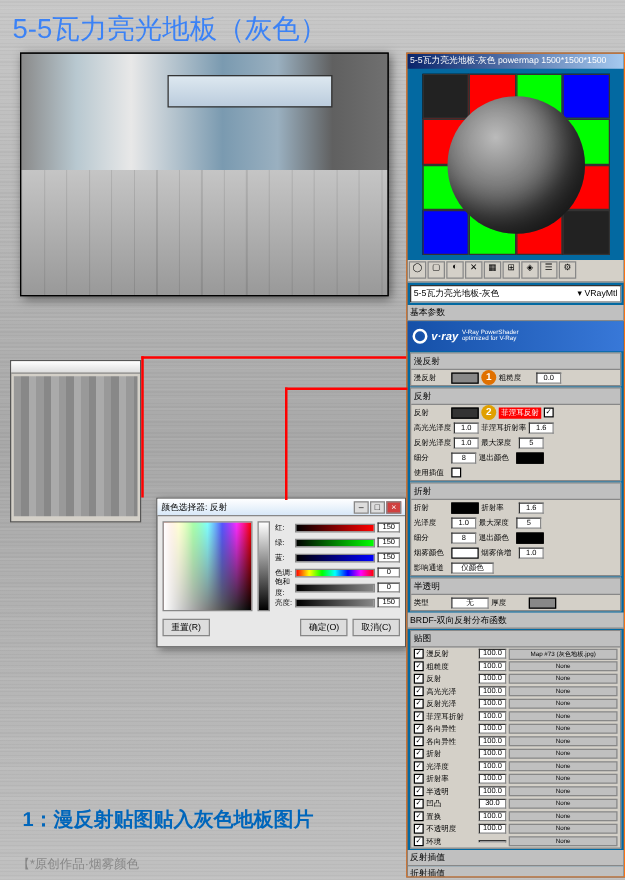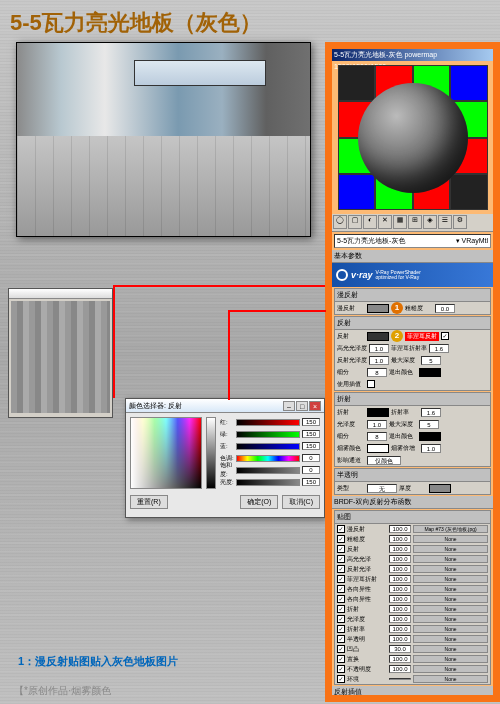--- a/index.html
+++ b/index.html
@@ -1,23 +1,23 @@
 <!DOCTYPE html>
 <html><head>
 <meta charset="utf-8">
 <style>
 *{margin:0;padding:0;box-sizing:border-box;font-family:"Microsoft YaHei",sans-serif}
 body{width:500px;height:704px;background:linear-gradient(180deg,#c8c8c8 0%,#a8a8a8 50%,#c0c0c0 100%);position:relative;overflow:hidden}
 body::before{content:"";position:absolute;inset:0;background:repeating-linear-gradient(0deg,rgba(0,0,0,.03) 0,rgba(0,0,0,.03) 1px,transparent 1px,transparent 3px),repeating-linear-gradient(0deg,rgba(255,255,255,.05) 0,rgba(255,255,255,.05) 2px,transparent 2px,transparent 8px);pointer-events:none}
-.title{position:absolute;top:8px;left:10px;font-size:22px;font-weight:bold;color:#a16207;z-index:10}
+.title{position:absolute;top:8px;left:10px;font-size:22px;font-weight:normal;color:#3b82f6;z-index:10}
 .render{position:absolute;top:42px;left:16px;width:295px;height:195px;background:#222;border:1px solid #000;box-shadow:2px 2px 8px rgba(0,0,0,.5);overflow:hidden}
 .render-floor{position:absolute;bottom:0;left:0;right:0;height:52%;background:linear-gradient(180deg,#aaa 0%,#bbb 40%,#888 100%);background-image:repeating-linear-gradient(90deg,rgba(0,0,0,.1) 0,rgba(0,0,0,.1) 1px,transparent 1px,transparent 18px),linear-gradient(180deg,#c5c5c5 0%,#999 100%)}
 .render-wall{position:absolute;top:0;left:0;right:0;height:48%;background:linear-gradient(90deg,#8a8a8a 0%,#b8c8d0 15%,#e8e8e8 30%,#7a9ab0 55%,#9ab0c0 70%,#606060 85%,#707070 100%)}
 .render-window{position:absolute;top:18%;left:40%;width:45%;height:28%;background:linear-gradient(180deg,#dde8f0,#bcd);border:1px solid #333}
-.matpanel{position:absolute;top:42px;right:0;width:175px;height:660px;background:#fdba74;border:7px solid #f97316;font-size:8px;overflow:hidden}
+.matpanel{position:absolute;top:42px;right:0;width:175px;height:660px;background:#0369a1;border:1px solid #f97316;font-size:8px;overflow:hidden}
 .matpanel-title{height:12px;background:linear-gradient(90deg,#0a246a,#a6caf0);color:#fff;font-size:7px;padding:0 2px;line-height:12px}
 .matpreview{width:150px;height:145px;margin:4px auto;background:#000;position:relative;overflow:hidden}
 .checkerbg{position:absolute;inset:0;display:grid;grid-template-columns:repeat(4,1fr);grid-template-rows:repeat(4,1fr)}
 .checkerbg div{border:1px solid #333}
 .c-r{background:#f00}.c-g{background:#0f0}.c-b{background:#00f}.c-k{background:#222}
 .sphere{position:absolute;top:50%;left:50%;width:110px;height:110px;transform:translate(-50%,-50%);border-radius:50%;background:radial-gradient(circle at 35% 30%,#bbb 0%,#888 30%,#555 60%,#222 100%);box-shadow:inset -15px -15px 25px rgba(0,0,0,.6)}
 .mattoolbar{height:18px;background:#d4d0c8;border-bottom:1px solid #888;display:flex;gap:1px;padding:1px}
 .mattoolbar .tb{width:14px;height:14px;background:#d4d0c8;border:1px solid #888;font-size:7px;text-align:center}
 .matdrop{height:14px;background:#fff;border:1px inset #888;font-size:7px;padding:0 2px;margin:2px;display:flex;align-items:center;justify-content:space-between}
 .vray-banner{height:24px;background:linear-gradient(90deg,#1550a8,#3878d8);display:flex;align-items:center;padding:0 4px;gap:3px}
@@ -52,21 +52,21 @@
 .colordlg-body{display:flex;padding:4px;gap:4px}
 .hsv-picker{width:72px;height:72px;background:linear-gradient(to right,#fff,transparent),linear-gradient(to top,#000,transparent),linear-gradient(90deg,red,yellow,lime,cyan,blue,magenta,red);position:relative;border:1px solid #888}
 .hue-bar{width:10px;height:72px;background:linear-gradient(180deg,#fff,#000);border:1px solid #888}
 .color-right{flex:1;display:flex;flex-direction:column;gap:2px;font-size:6px}
 .crow{display:flex;align-items:center;gap:2px;height:10px}
 .crow .cl{width:14px}
 .crow .cslider{flex:1;height:7px;background:linear-gradient(90deg,#000,#888);border:1px solid #888}
 .crow .cv{width:18px;background:#fff;border:1px inset #888;text-align:center;font-size:6px}
 .colordlg-foot{display:flex;justify-content:space-between;padding:2px 4px;gap:4px}
 .colordlg-foot .btn{padding:1px 6px;border:1px solid #888;background:#ddd;font-size:7px}
-.notes{position:absolute;bottom:32px;left:18px;font-size:11px;font-weight:bold;color:#06b;line-height:1.8}
+.notes{position:absolute;bottom:32px;left:18px;font-size:16px;font-weight:bold;color:#06b;line-height:1.8}
 .watermark{position:absolute;bottom:6px;left:14px;font-size:10px;color:rgba(0,0,0,.3)}
 </style>
 </head>
 <body>
 
 <div class="title">5-5瓦力亮光地板（灰色）</div>
 
 <div class="render">
   <div class="render-wall">
     <div class="render-window"></div>

